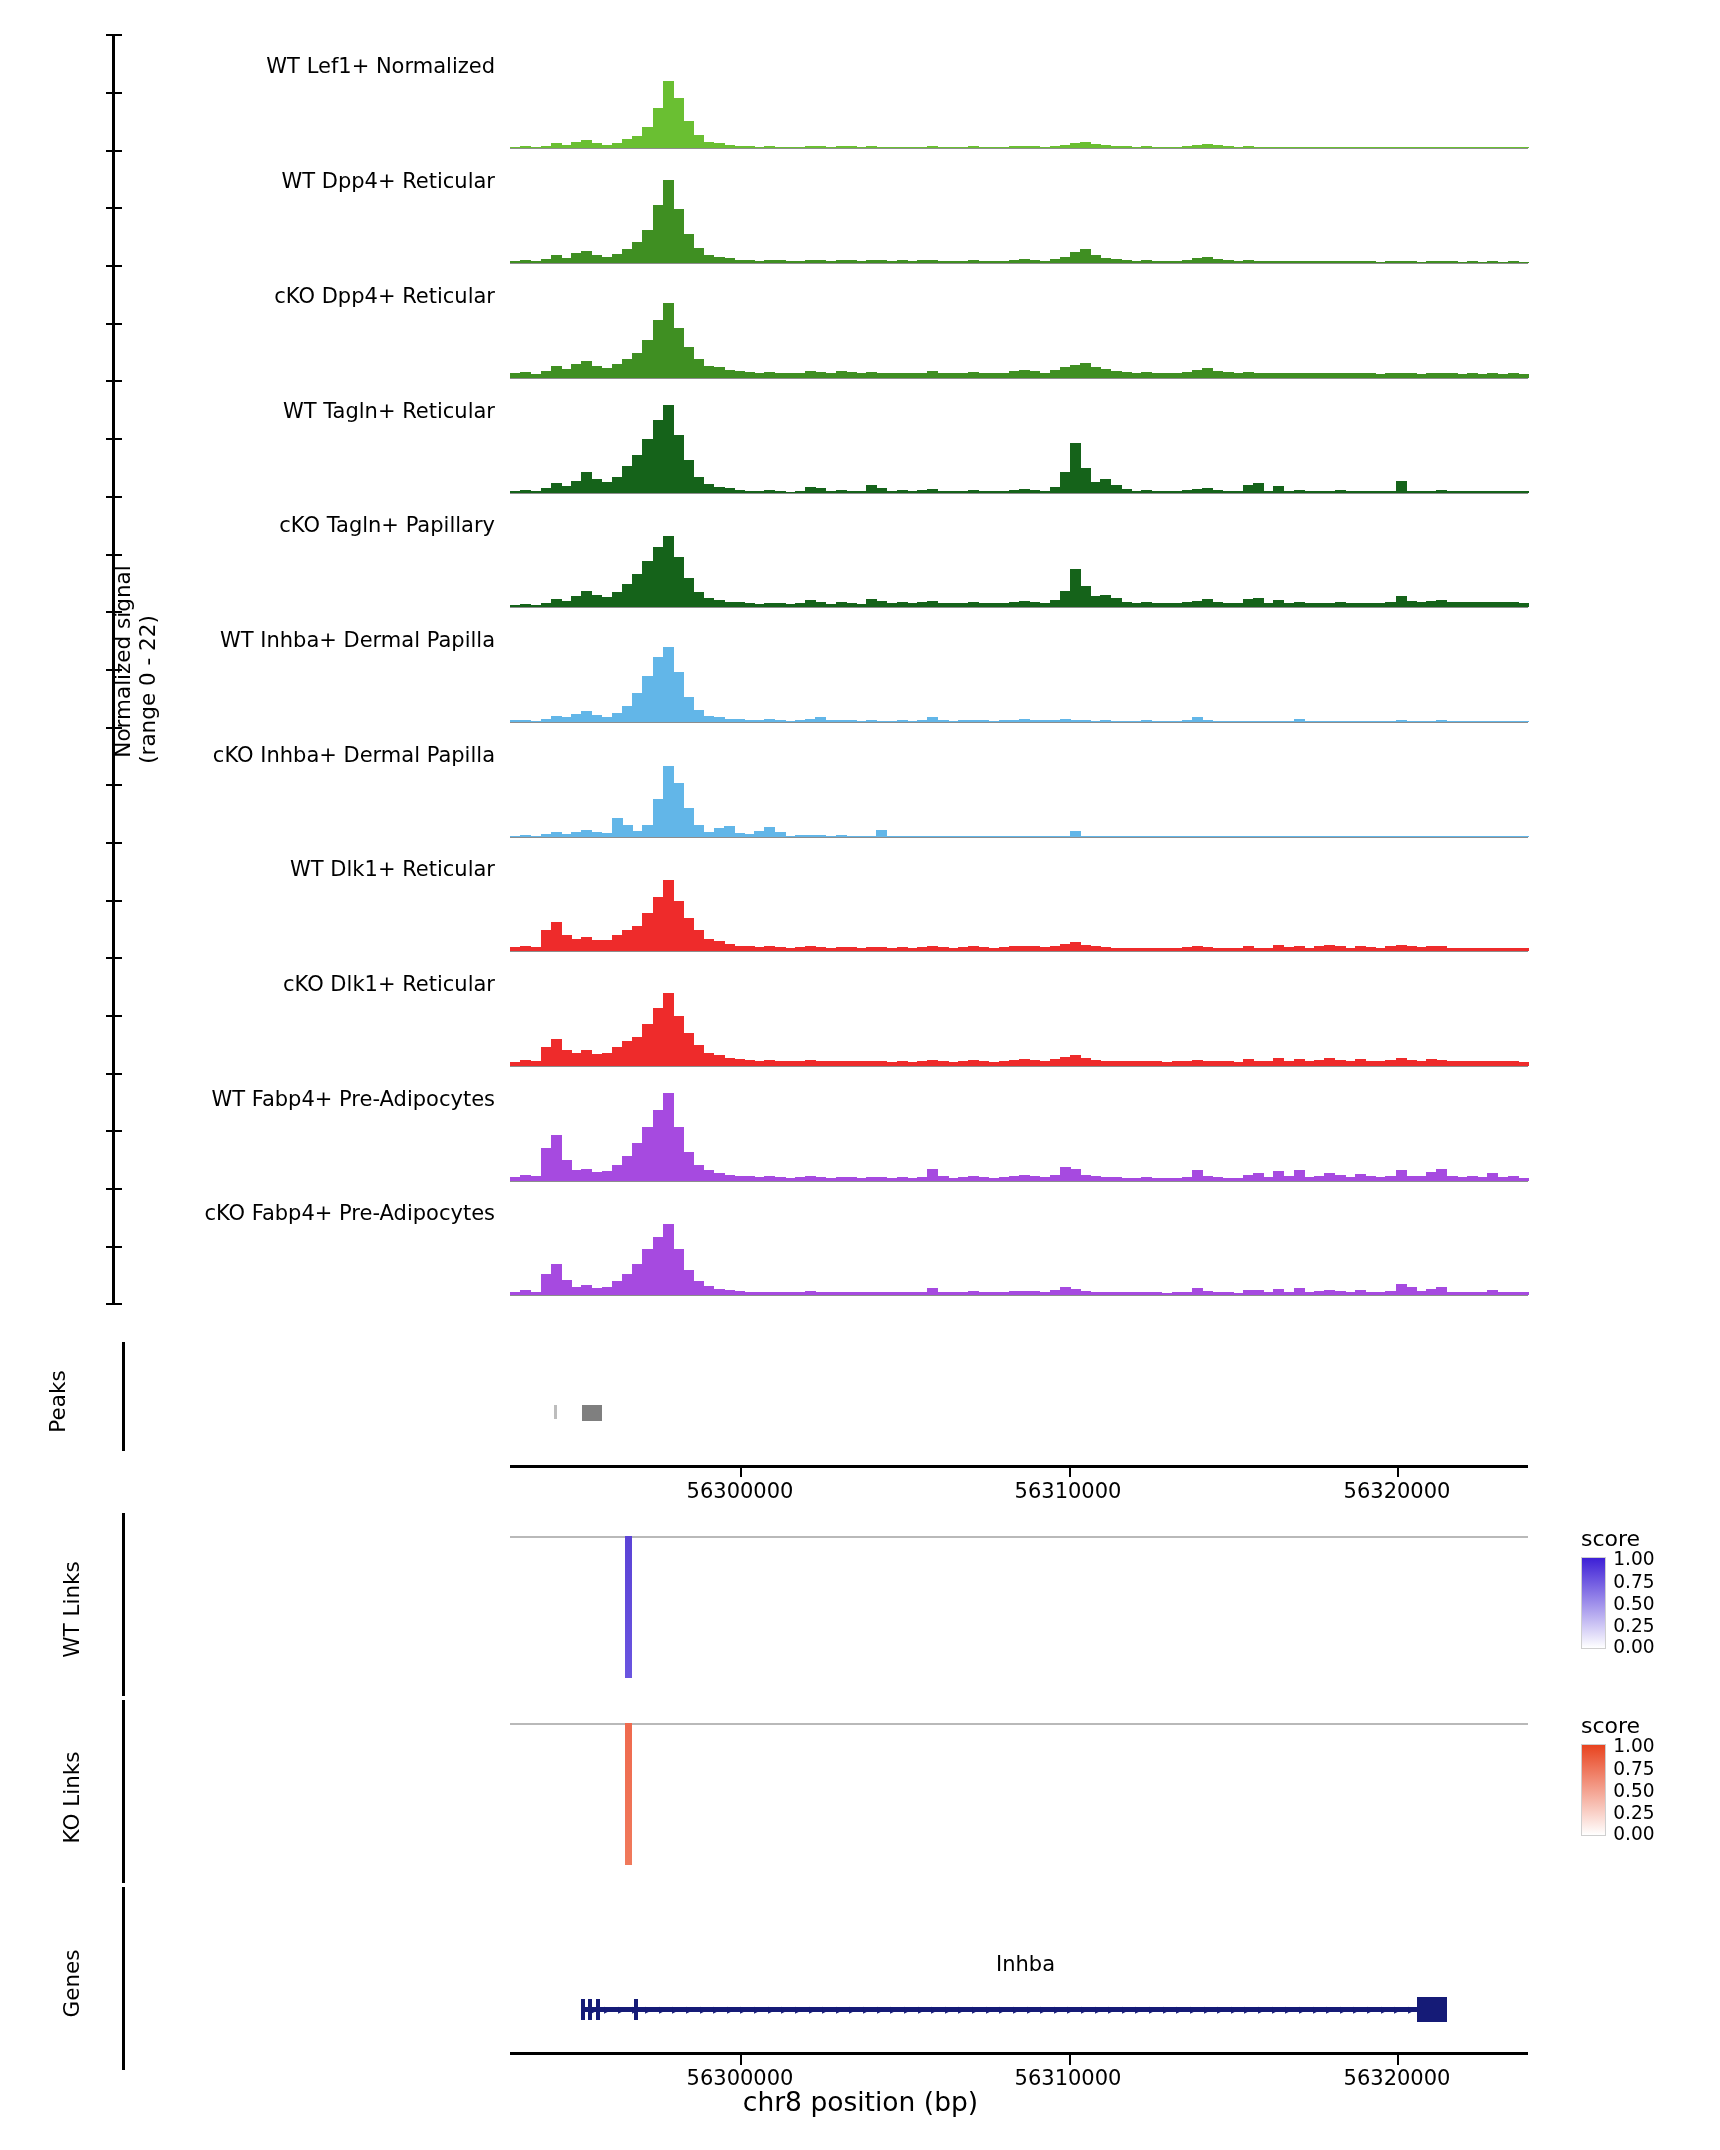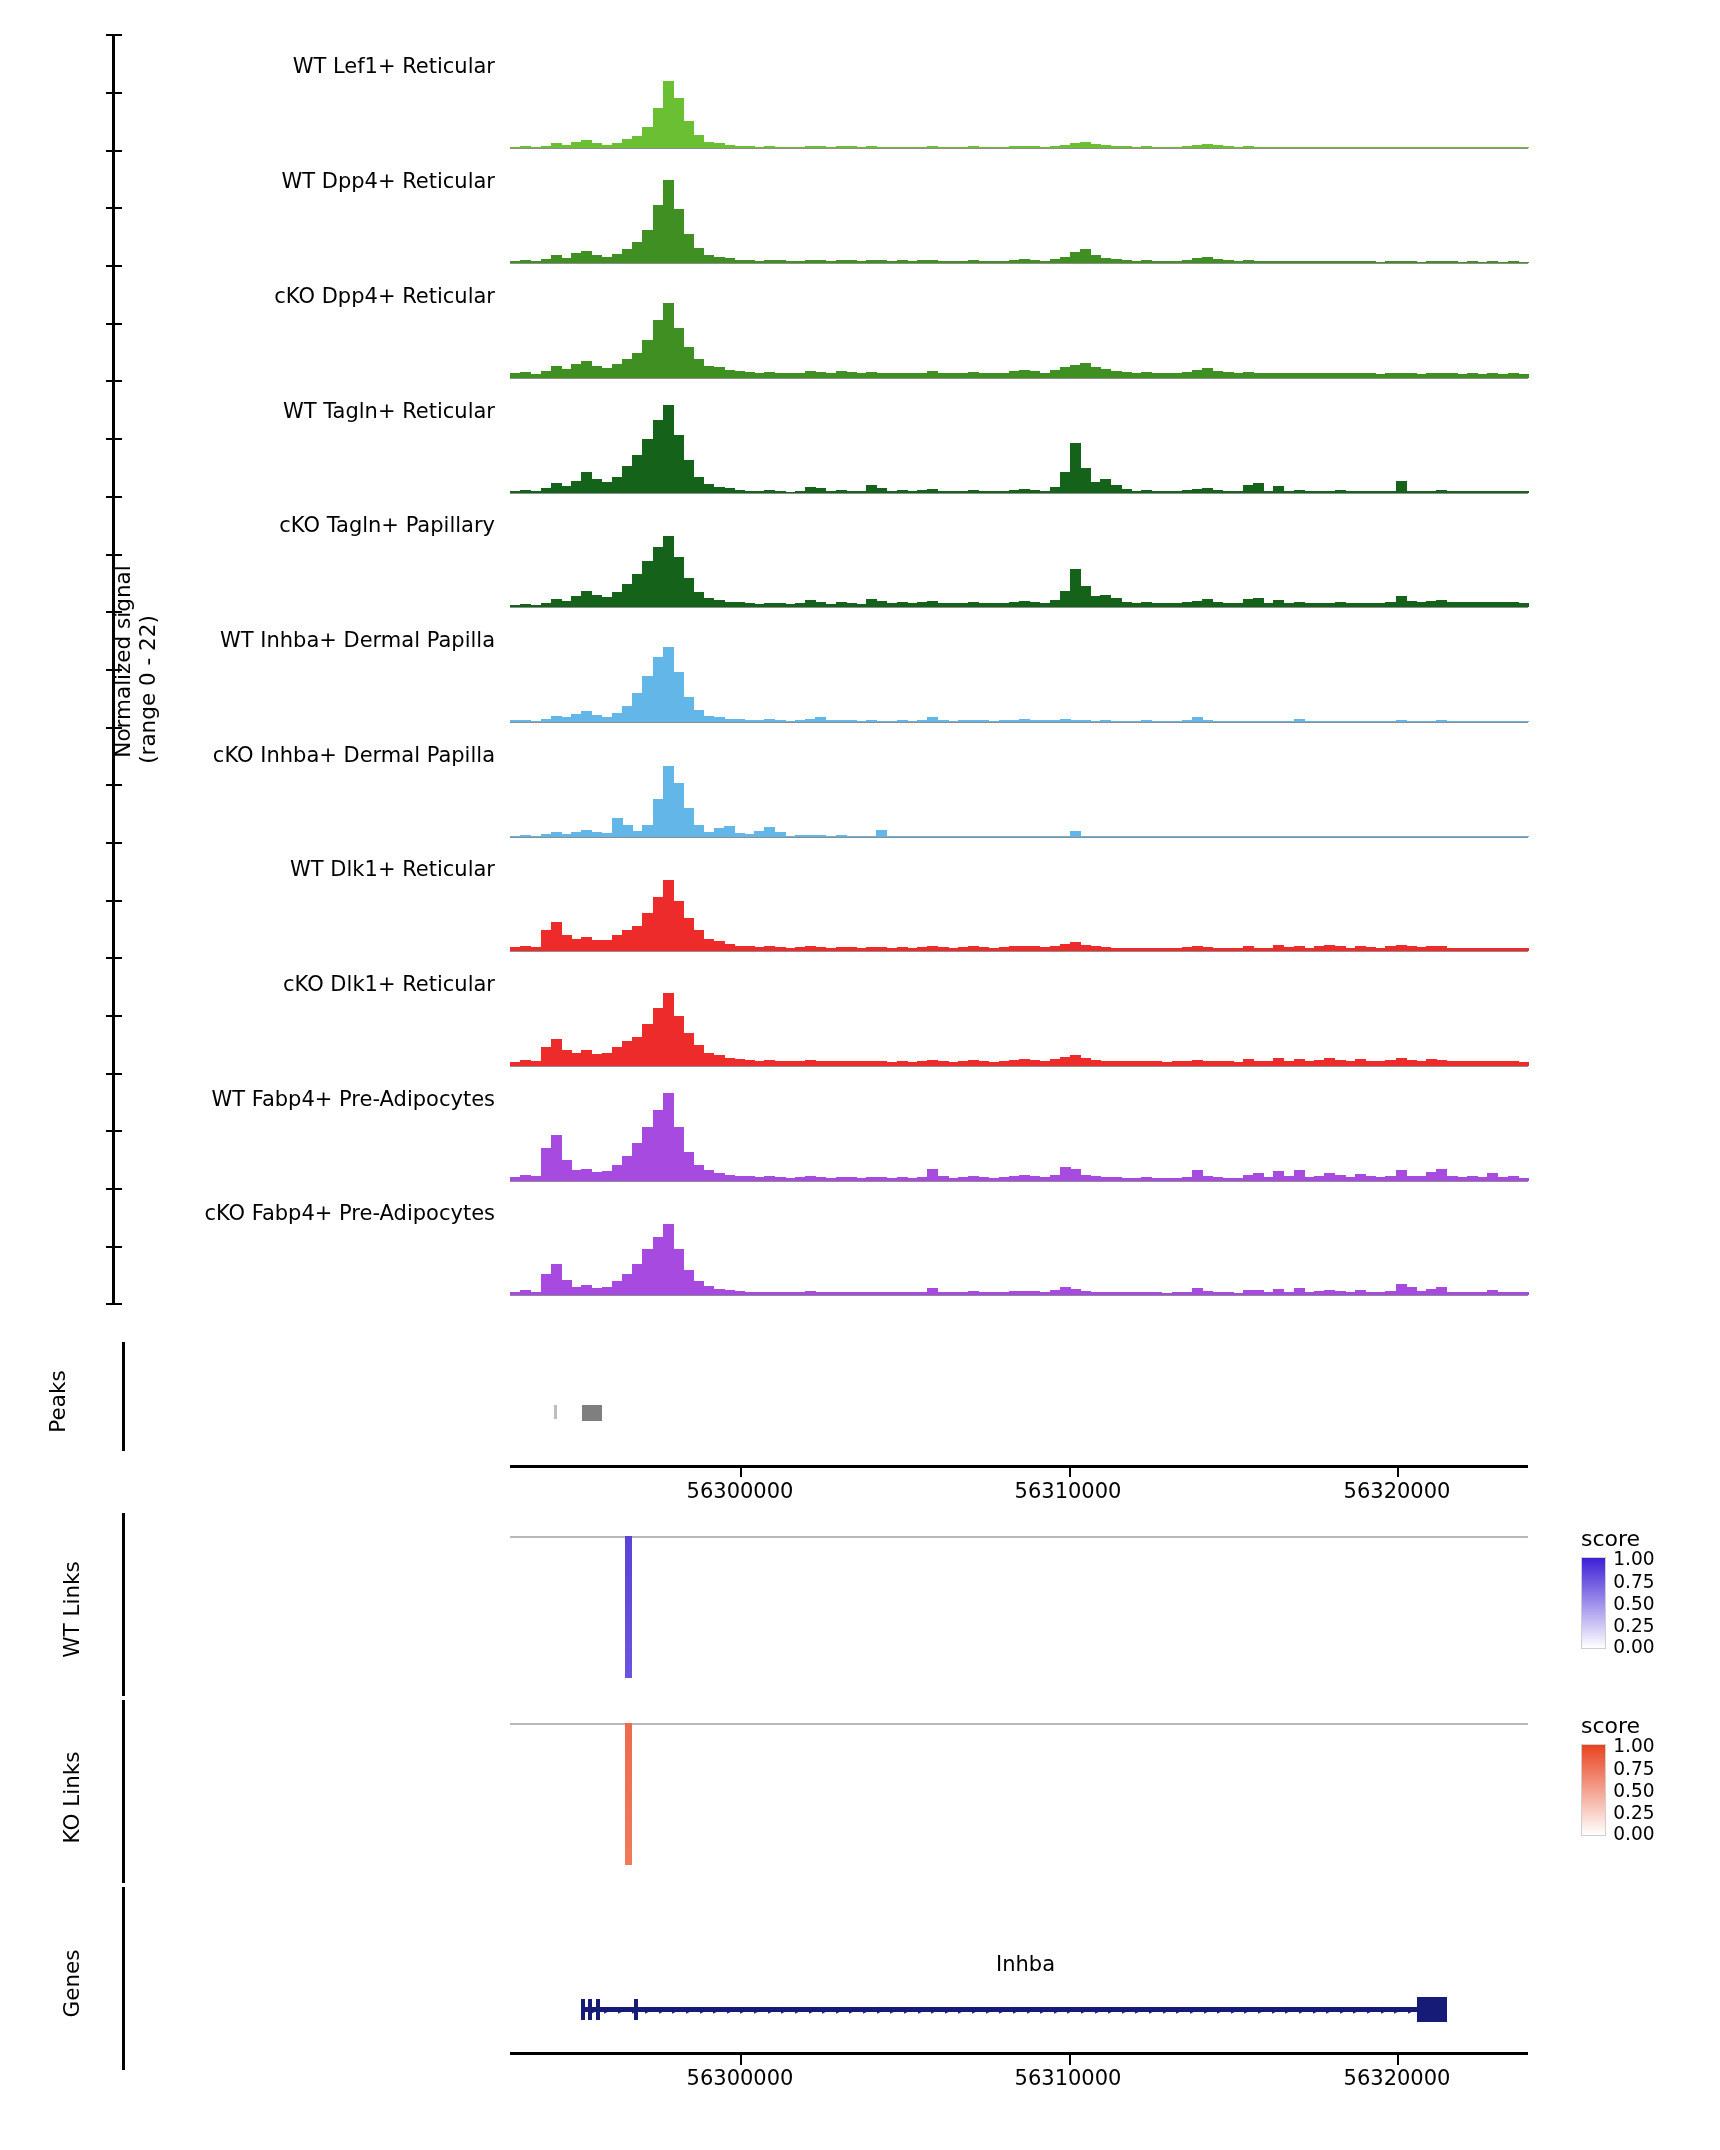--- a/index.html
+++ b/index.html
@@ -214,21 +214,21 @@
       <div class="tick" style="left: 106px; top: 1188px;"></div>
       <div class="tick" style="left: 106px; top: 1246px;"></div>
       <div class="tick" style="left: 106px; top: 1303px;"></div>
     </div>
 
   <div class="vlabel" style="left:-129px; top:649px; width:502px; transform:rotate(-90deg);">Normalized signal</div>
   <div class="vlabel" style="left:-104px; top:677px; width:502px; transform:rotate(-90deg);">(range 0 - 22)</div>
 
   <div id="tracks">
       <div class="track-row" style="top: 34px;">
-        <div class="track-label">WT Lef1+ Reticular</div>
+        <div class="track-label">WT Lef1+ Normalized</div>
         <div class="track-plot">
           <div class="baseline"></div>
           <div class="bar" style="left: 0px; width: 10.6px; height: 1.7px; background: rgb(106, 191, 50);"></div>
           <div class="bar" style="left: 10.2px; width: 10.6px; height: 2.1px; background: rgb(106, 191, 50);"></div>
           <div class="bar" style="left: 20.4px; width: 10.6px; height: 1.3px; background: rgb(106, 191, 50);"></div>
           <div class="bar" style="left: 30.5px; width: 10.6px; height: 2.5px; background: rgb(106, 191, 50);"></div>
           <div class="bar" style="left: 41px; width: 10.6px; height: 5px; background: rgb(106, 191, 50);"></div>
           <div class="bar" style="left: 51px; width: 10.6px; height: 3.3px; background: rgb(106, 191, 50);"></div>
           <div class="bar" style="left: 61px; width: 10.6px; height: 6.3px; background: rgb(106, 191, 50);"></div>
           <div class="bar" style="left: 71px; width: 10.6px; height: 8.3px; background: rgb(106, 191, 50);"></div>
@@ -1521,14 +1521,15 @@
   <div class="axis-line" style="left:510px; top:2052px; width:1018px;"></div>
   <div id="xaxis-bottom">
       <div class="axis-tick" style="left: 740px; top: 2055px;"></div>
       <div class="axis-tick-label" style="left: 647px; width: 186px; top: 2066px;">56300000</div>
       <div class="axis-tick" style="left: 1069px; top: 2055px;"></div>
       <div class="axis-tick-label" style="left: 975px; width: 186px; top: 2066px;">56310000</div>
       <div class="axis-tick" style="left: 1397px; top: 2055px;"></div>
       <div class="axis-tick-label" style="left: 1304px; width: 186px; top: 2066px;">56320000</div>
     </div>
 
+  <div class="xlabel" style="left:0; top:2086px;">chr8 position (bp)</div>
 </div>
 
 
 </body></html>

